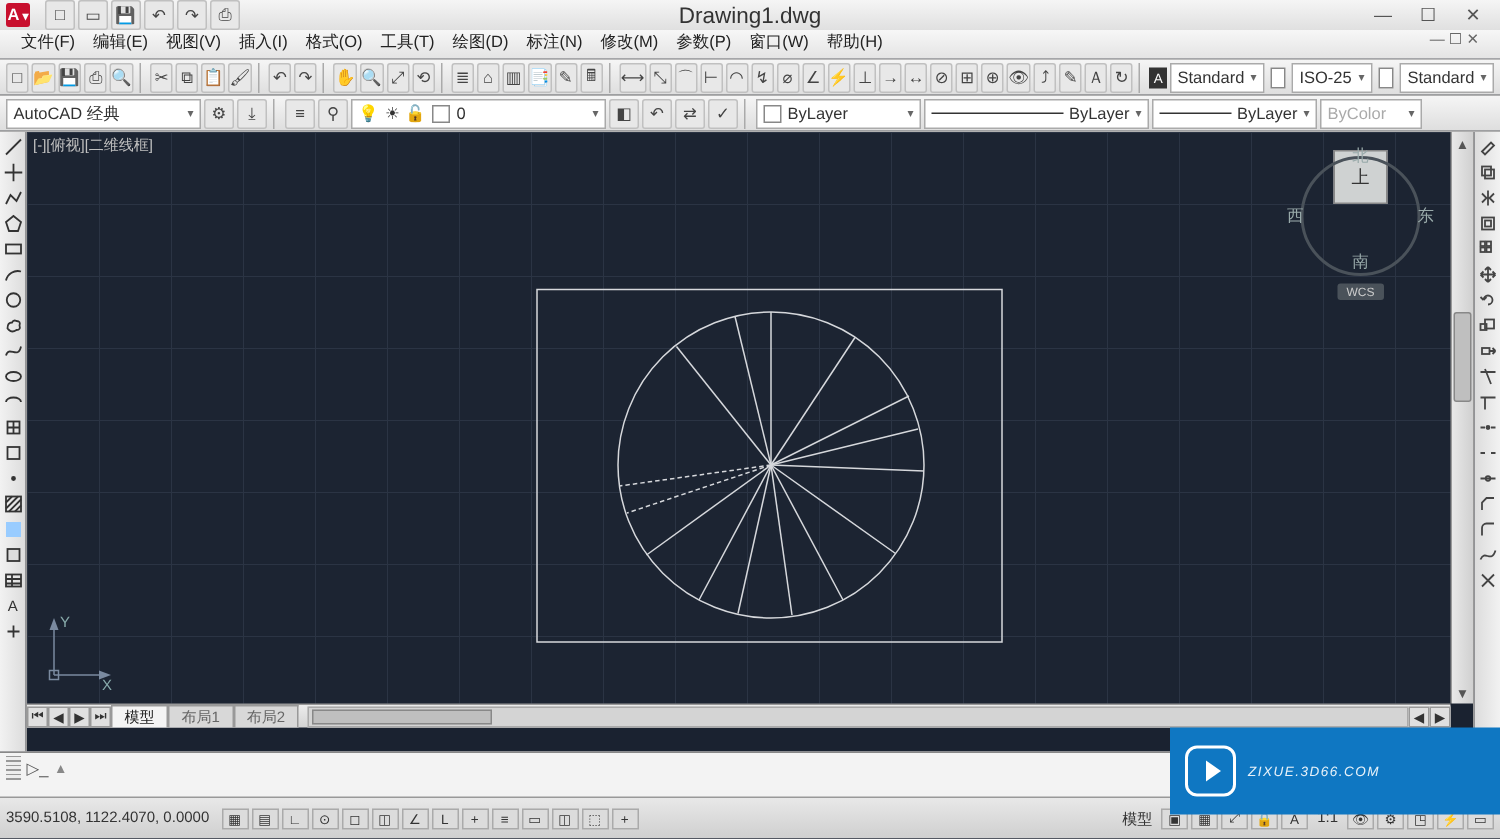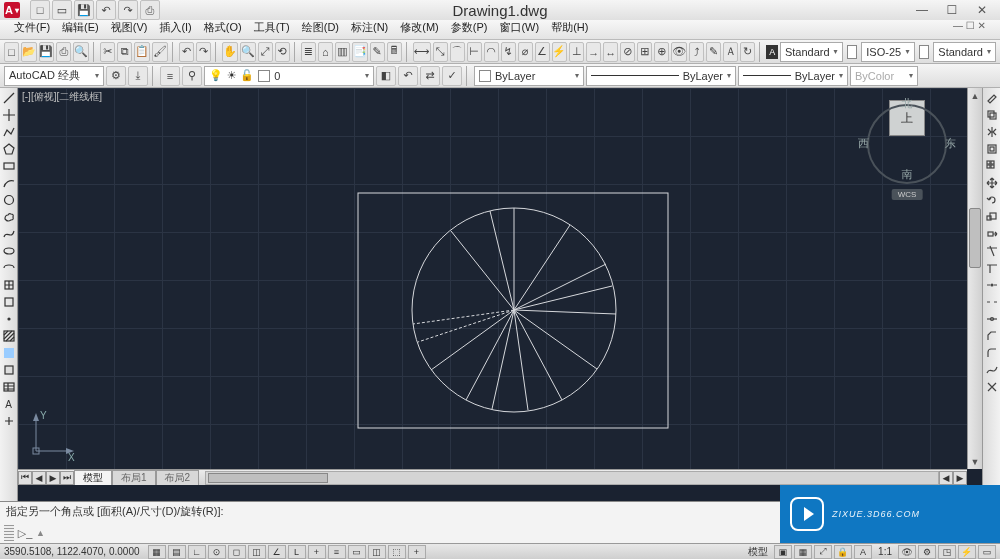--- a/index.html
+++ b/index.html
@@ -70,21 +70,21 @@
 .scrollh-row .track { flex:1; margin-left:6px; height:14px; background:#d4d4d4; position:relative; border:1px solid #aaa;}
 .scrollh-row .track .th { position:absolute; left:2px; top:1px; bottom:1px; width:120px; background:#bfbfbf; border:1px solid #888;}
 
 
 .cmdarea { position:absolute; left:0; right:0; bottom:16px; height:42px; background:#f3f3f3; border-top:1px solid #888; display:flex; flex-direction:column;}
 .cmdhist { flex:1; padding:2px 6px; color:#333; font-size:11px; background:#f3f3f3; overflow:hidden;}
 .cmdline { height:20px; display:flex; align-items:center; padding:0 4px; background:#f3f3f3;}
 .cmdline .handle { width:10px; height:16px; background:repeating-linear-gradient(to bottom,#999,#999 1px,#eee 1px,#eee 3px); margin-right:4px;}
 .cmdline .prompt { width:14px; height:14px; display:flex; align-items:center; justify-content:center; color:#555; font-size:11px;}
 .cmdline input { flex:1; border:none; background:transparent; color:#888; font-style:italic; font-size:11px; outline:none;}
-.statusbar { position:absolute; left:0; right:0; bottom:0; height:16px; background:linear-gradient(#e8e8e8,#cfcfcf); border-top:1px solid #999; display:flex; align-items:center; padding:0 4px; gap:2px; color:#333; font-size:10px;}
+.statusbar { position:absolute; left:0; right:0; bottom:0; height:28px; background:linear-gradient(#e8e8e8,#cfcfcf); border-top:1px solid #999; display:flex; align-items:center; padding:0 4px; gap:2px; color:#333; font-size:10px;}
 .statusbar .coords { margin-right:6px;}
 .statusbar .sb { width:18px; height:14px; border:1px solid #aaa; background:#dcdcdc; display:flex; align-items:center; justify-content:center; font-size:9px; cursor:pointer;}
 .statusbar .sright { margin-left:auto; display:flex; align-items:center; gap:2px;}
 .statusbar .txt { padding:0 4px;}
 
 
 .wm { position:absolute; right:0; bottom:16px; width:220px; height:58px; background:#0f77c2; color:#fff; display:flex; align-items:center; padding:0 10px; z-index:20;}
 .wm .play { width:34px; height:34px; border:2px solid #fff; border-radius:8px; display:flex; align-items:center; justify-content:center; margin-right:8px;}
 .wm .play::before { content:""; border-left:10px solid #fff; border-top:7px solid transparent; border-bottom:7px solid transparent; margin-left:3px;}
 .wm .t1 { font-size:20px; font-weight:500; letter-spacing:2px;}
@@ -189,21 +189,21 @@
       <span class="dd">▾</span>
     </div>
   <span class="tcheck"></span>
   <div class="combo" style="width:80px">
       <span>Standard</span>
       <span class="dd">▾</span>
     </div>
 </div>
 
 <div class="toolrow">
-  <div class="combo" style="width:100px">
+  <div class="combo" style="width:130px">
       <span>AutoCAD 经典</span>
       <span class="dd">▾</span>
     </div>
   <span class="tbtn">⚙</span>
   <span class="tbtn">⤓</span>
   <div class="sep"></div>
   <span class="tbtn">≡</span>
   <span class="tbtn">⚲</span>
   <div class="combo lyrcombo">
     <span>💡</span>
@@ -513,21 +513,20 @@
       </div>
     <div class="lt">
         <svg viewBox="0 0 12 12">
           <path d="M6 6 L2 2 M6 6 L10 2 M6 6 L2 10 M6 6 L10 10"></path>
         </svg>
       </div>
   </div>
 </div>
 
 <div class="cmdarea">
-  <div class="cmdhist">指定另一个角点或 [面积(A)/尺寸(D)/旋转(R)]:</div>
   <div class="cmdline">
     <div class="handle"></div>
     <div class="prompt">▷_</div>
     <div style="font-size:9px;color:#888;padding:0 4px">▲</div>
   </div>
 </div>
 
 <div class="statusbar">
   <span class="coords">3590.5108, 1122.4070, 0.0000</span>
   <span class="sb">▦</span>

